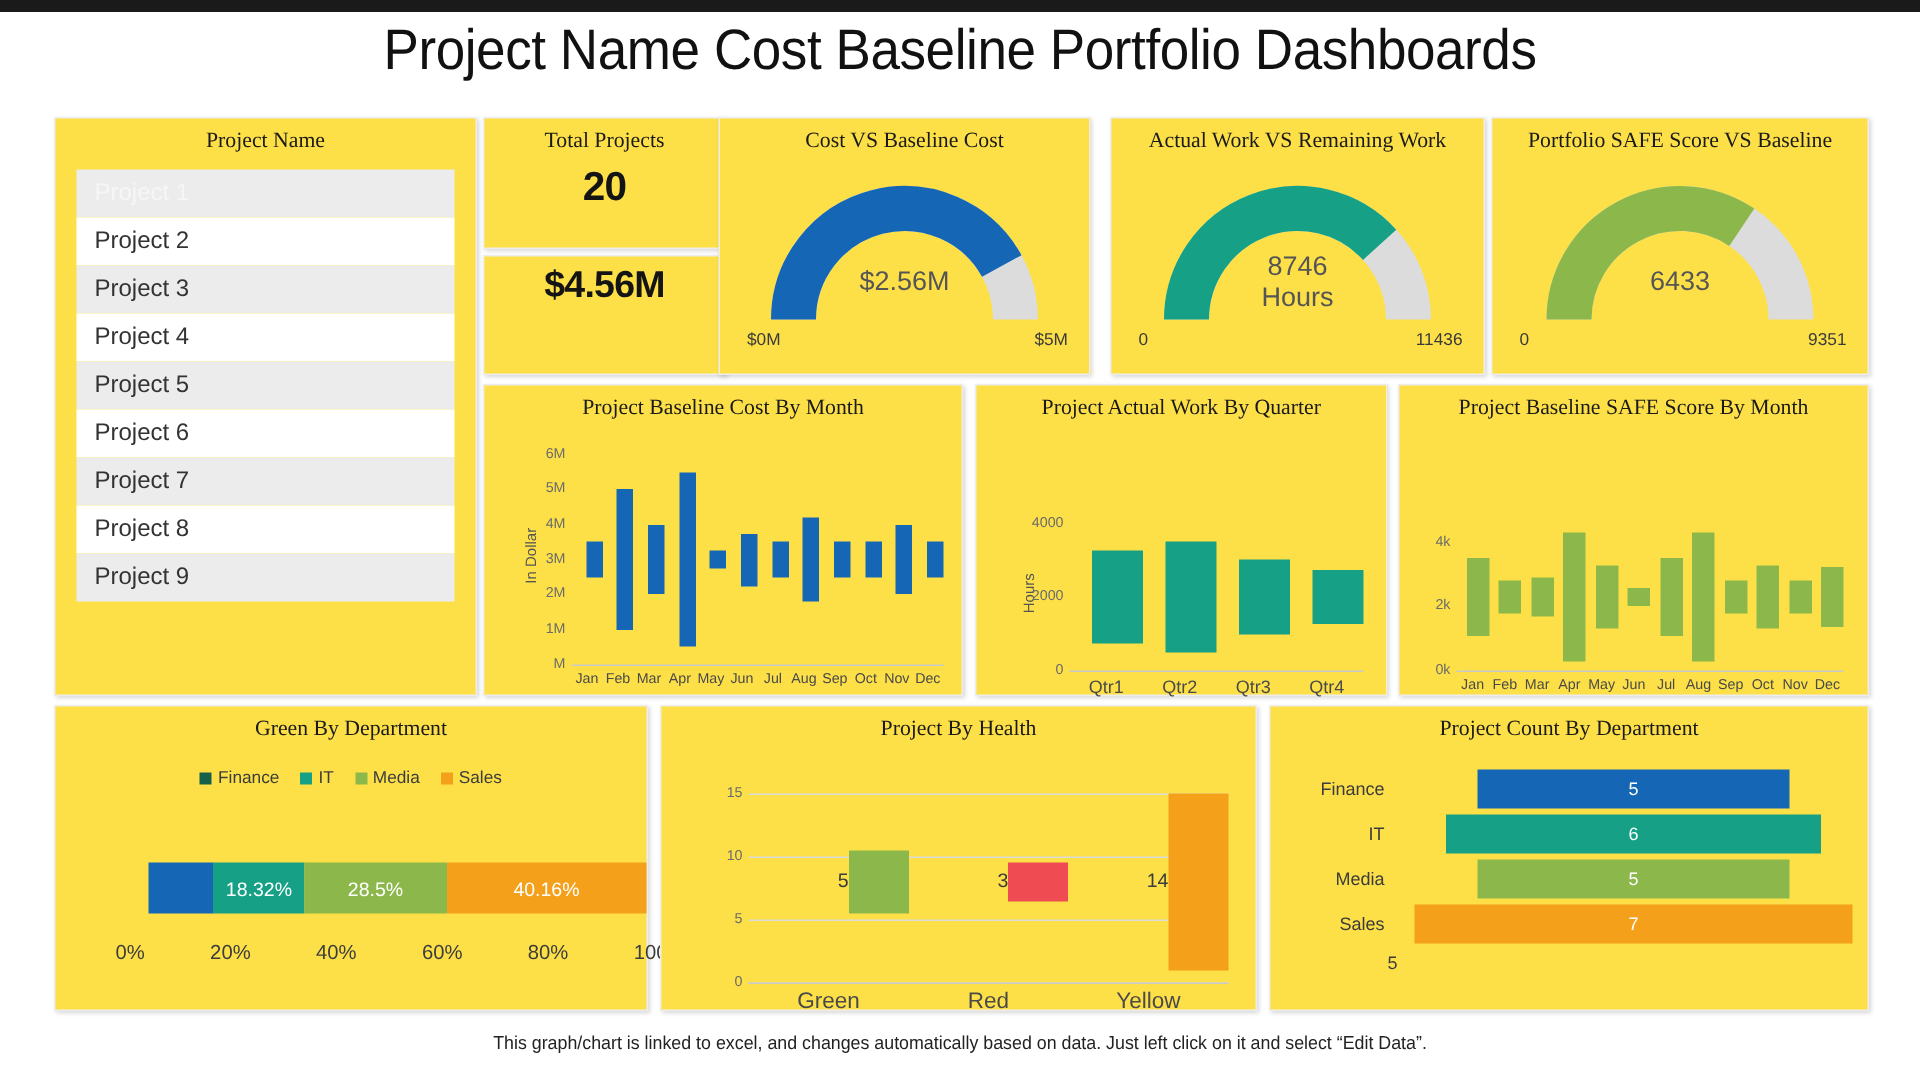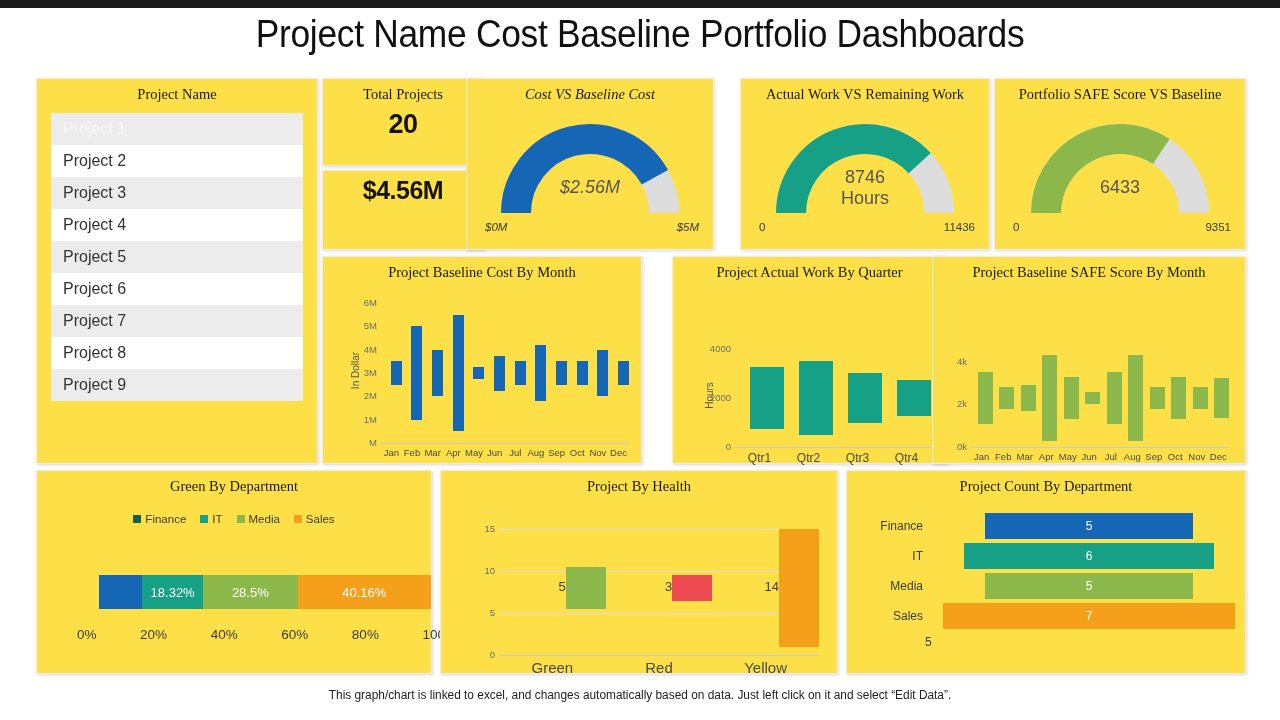--- a/index.html
+++ b/index.html
@@ -42,39 +42,39 @@
   
   #total-projects-panel { left: 322px; top: 78px; width: 162px; height: 88px; }
   #remaining-cost-panel { left: 322px; top: 170px; width: 162px; height: 80px; }
   .kpi-value {
     text-align: center; font-size: 27px; font-weight: bold; color: #141414;
     margin-top: 6px; letter-spacing: -0.5px;
   }
   .kpi-value.small { font-size: 25px; margin-top: 5px; }
 
   
-  #gauge-cost-panel  { left: 466px; top: 78px; width: 248px; height: 172px; font-style: italic; }
+  #gauge-cost-panel  { left: 479px; top: 78px; width: 248px; height: 172px; }
   #gauge-work-panel  { left: 740px; top: 78px; width: 250px; height: 172px; }
   #gauge-safe-panel  { left: 994px; top: 78px; width: 252px; height: 172px; }
   .gauge-wrap { position: relative; width: 100%; height: 130px; margin-top: 2px; }
   .gauge-svg { display: block; margin: 0 auto; }
   .gauge-center {
     position: absolute; left: 0; right: 0; text-align: center;
     color: #555; font-size: 18px; font-weight: 400;
   }
   .gauge-center.two-line { line-height: 21px; }
   .gauge-min, .gauge-max {
     position: absolute; bottom: 2px; font-size: 11.5px; color: #3a3a3a;
   }
   .gauge-min { left: 18px; }
   .gauge-max { right: 14px; }
 
   
   #baseline-cost-panel { left: 322px; top: 256px; width: 320px; height: 208px; }
-  #actual-work-panel   { left: 672px; top: 256px; width: 275px; height: 208px; }
+  #actual-work-panel   { left: 650px; top: 256px; width: 275px; height: 208px; }
   #safe-score-panel    { left: 932px; top: 256px; width: 314px; height: 208px; }
 
   .chart-area { position: relative; width: 100%; height: 168px; }
   .axis-label-v {
     position: absolute; font-size: 10px; color: #555;
     transform: rotate(-90deg); transform-origin: center;
     white-space: nowrap;
   }
   .ytick { position: absolute; font-size: 9.5px; color: #6b6b6b; text-align: right; }
   .bars { position: absolute; display: flex; align-items: flex-end; }

